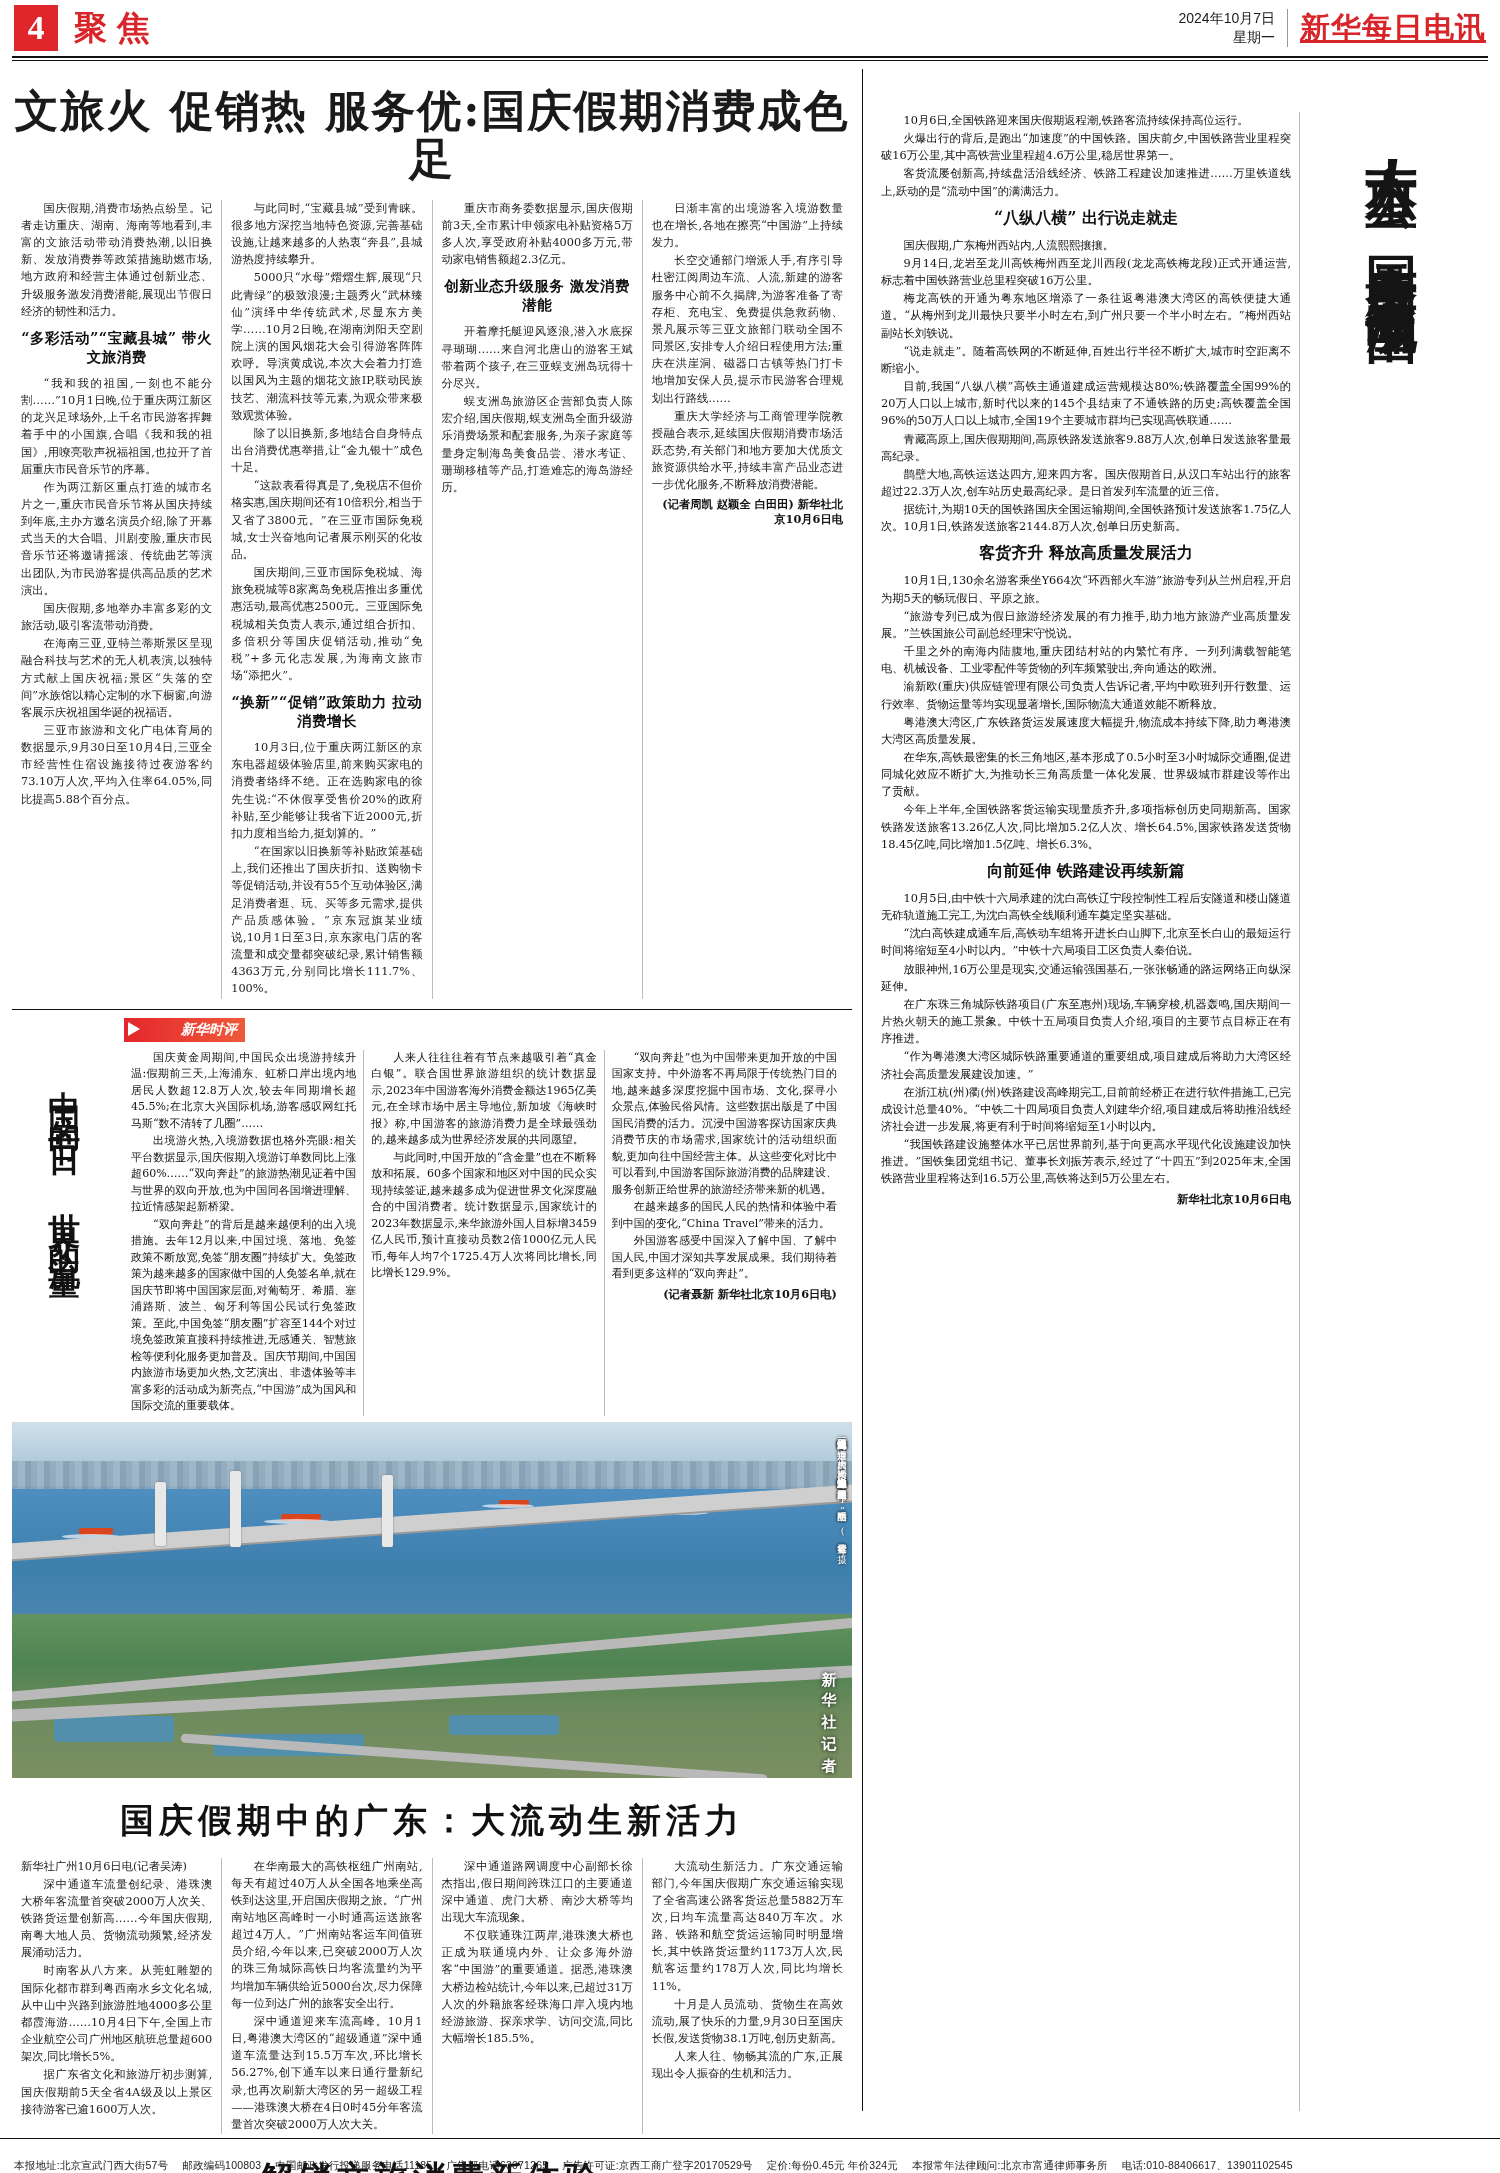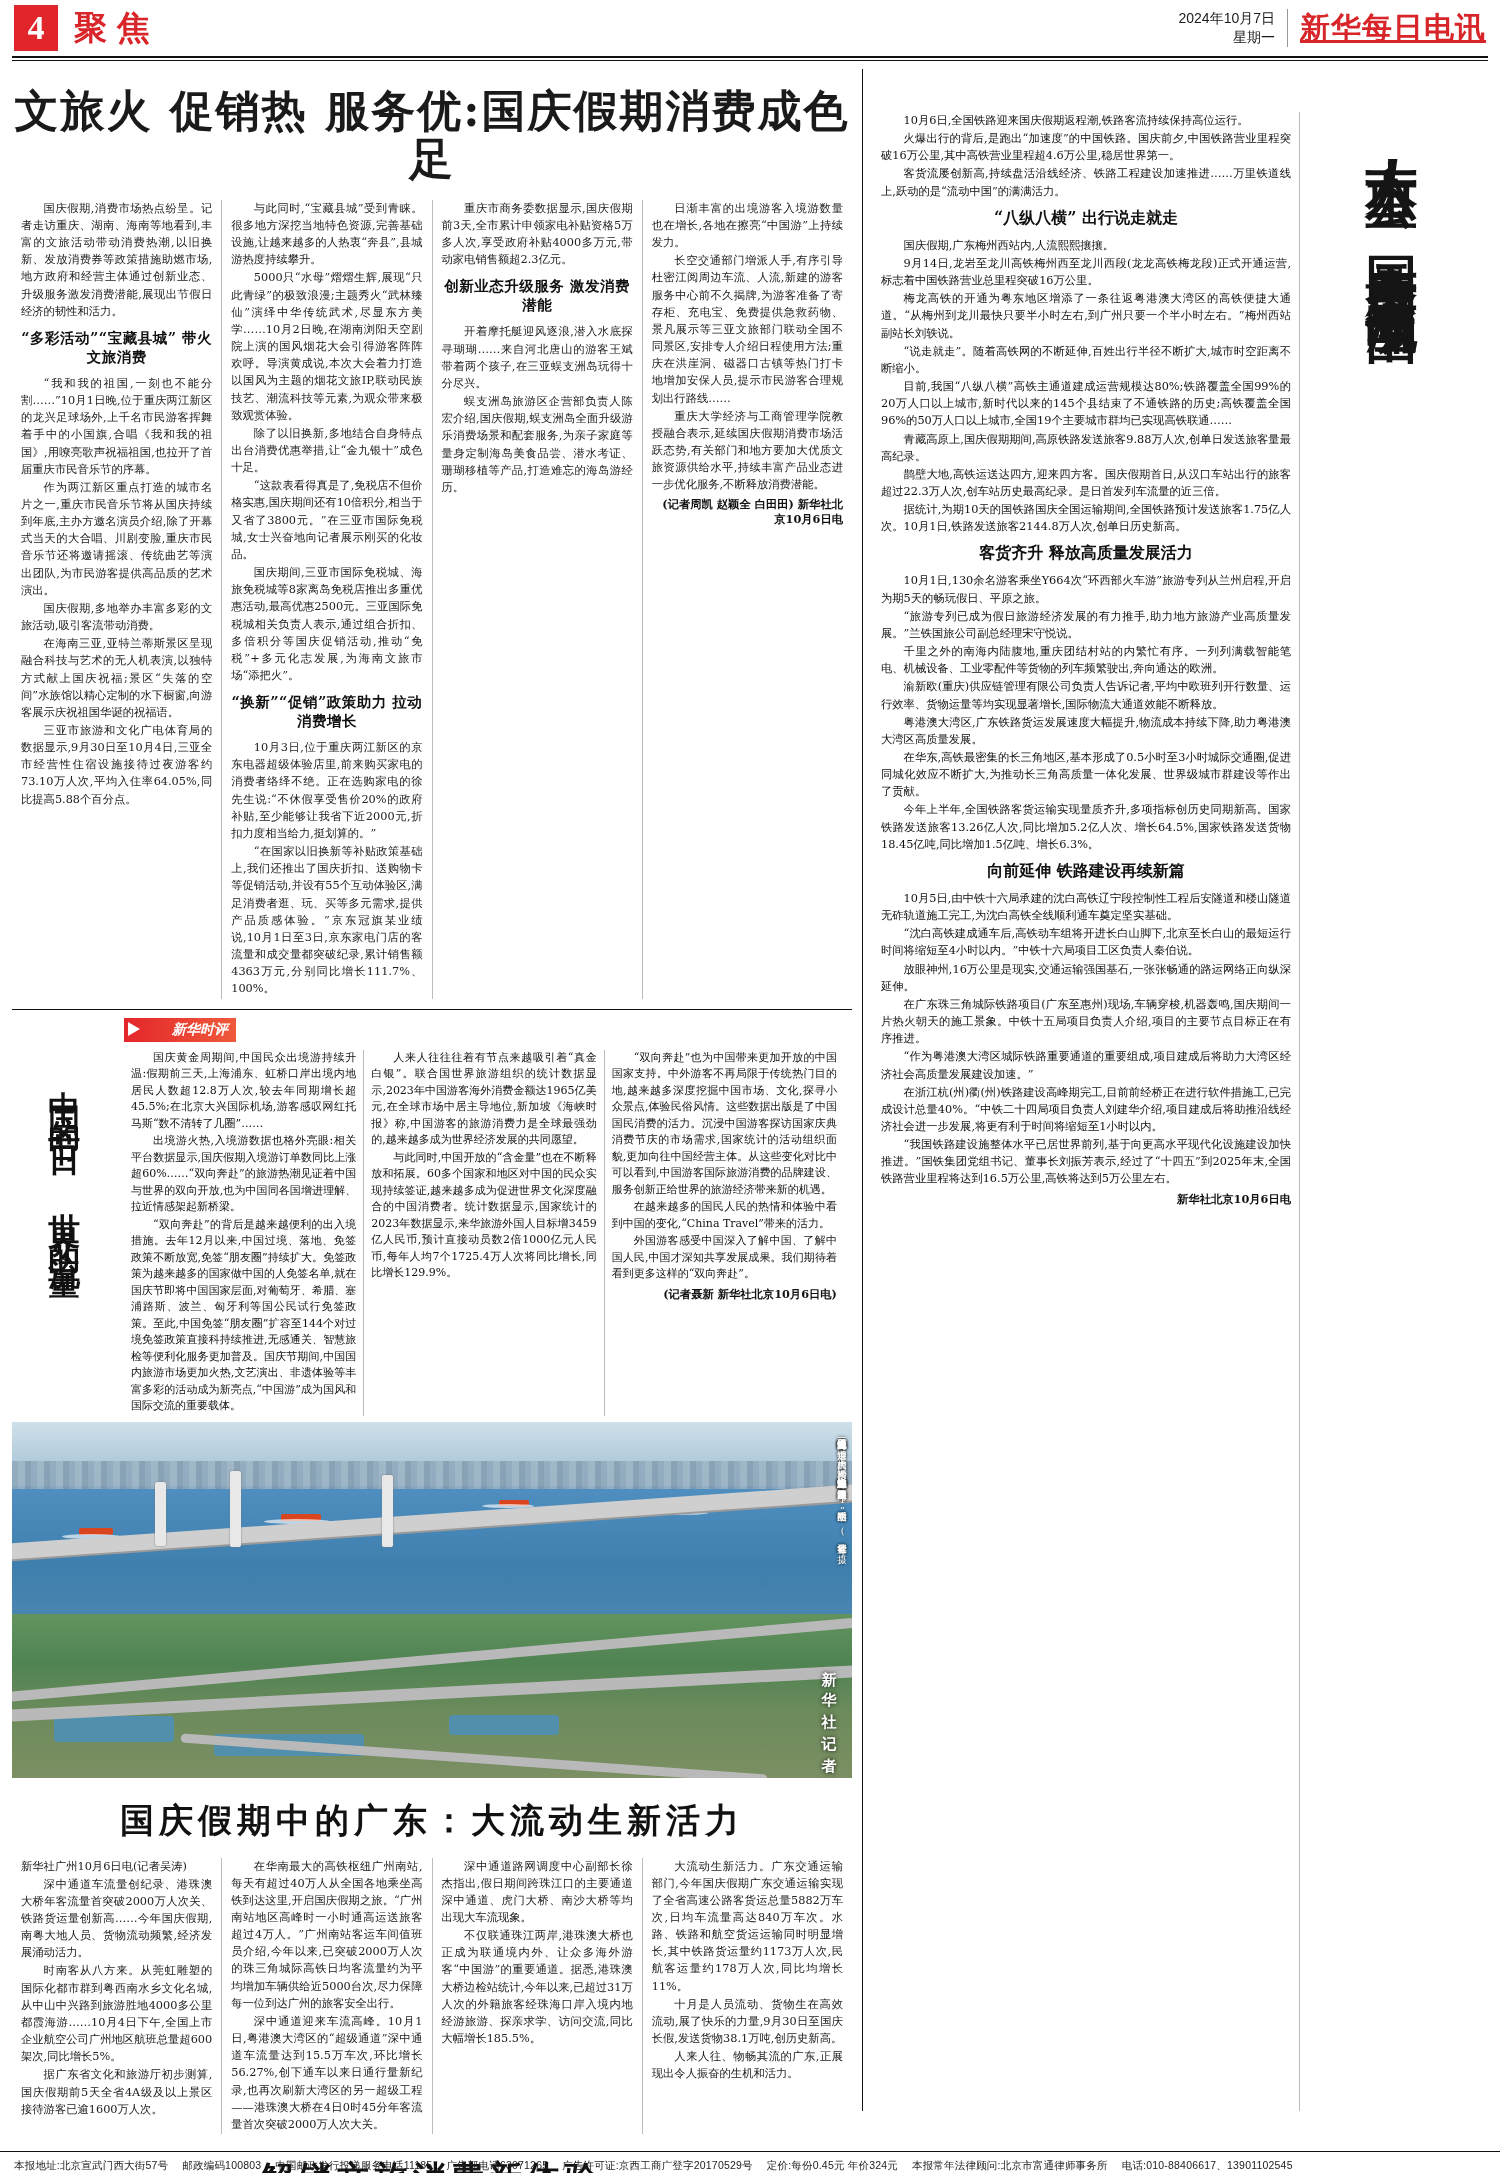--- a/index.html
+++ b/index.html
@@ -156,21 +156,21 @@
     text-orientation: upright;
     font-size: 32px;
     font-weight: bold;
     letter-spacing: 14px;
     font-family: "DejaVu Serif", serif;
     line-height: 1.05;
     color: #111;
   }
   .comm-body-col { flex: 1; padding: 0 8px; }
   .banner {
-    width: 112px; height: 24px;
+    width: 121px; height: 24px;
     background: linear-gradient(90deg,#e4262b 0%, #ef5a3a 100%);
     color:#fff; font-weight:bold; font-size:14px;
     display:flex; align-items:center; justify-content:flex-end;
     padding-right:8px;
     font-style: italic;
     font-family: "DejaVu Serif", serif;
     position: relative;
     margin-bottom: 8px;
   }
   .banner .flag {
@@ -275,21 +275,21 @@
     line-height: 1.06;
     font-family:"DejaVu Serif", serif;
     height: 1080px;
     color:#151515;
   }
 
   
   .footer {
     position:absolute; left:0; bottom:0; width:100%;
     border-top: 1px solid #111;
-    padding: 7px 14px 0 14px;
+    padding: 20px 14px 0 14px;
     font-size: 10.5px;
     font-family: "Liberation Sans", sans-serif;
     color:#222;
     letter-spacing:.2px;
   }
   .footer-inner { display:flex; gap:14px; flex-wrap:nowrap; }
 </style>
 </head>
 <body>
 

